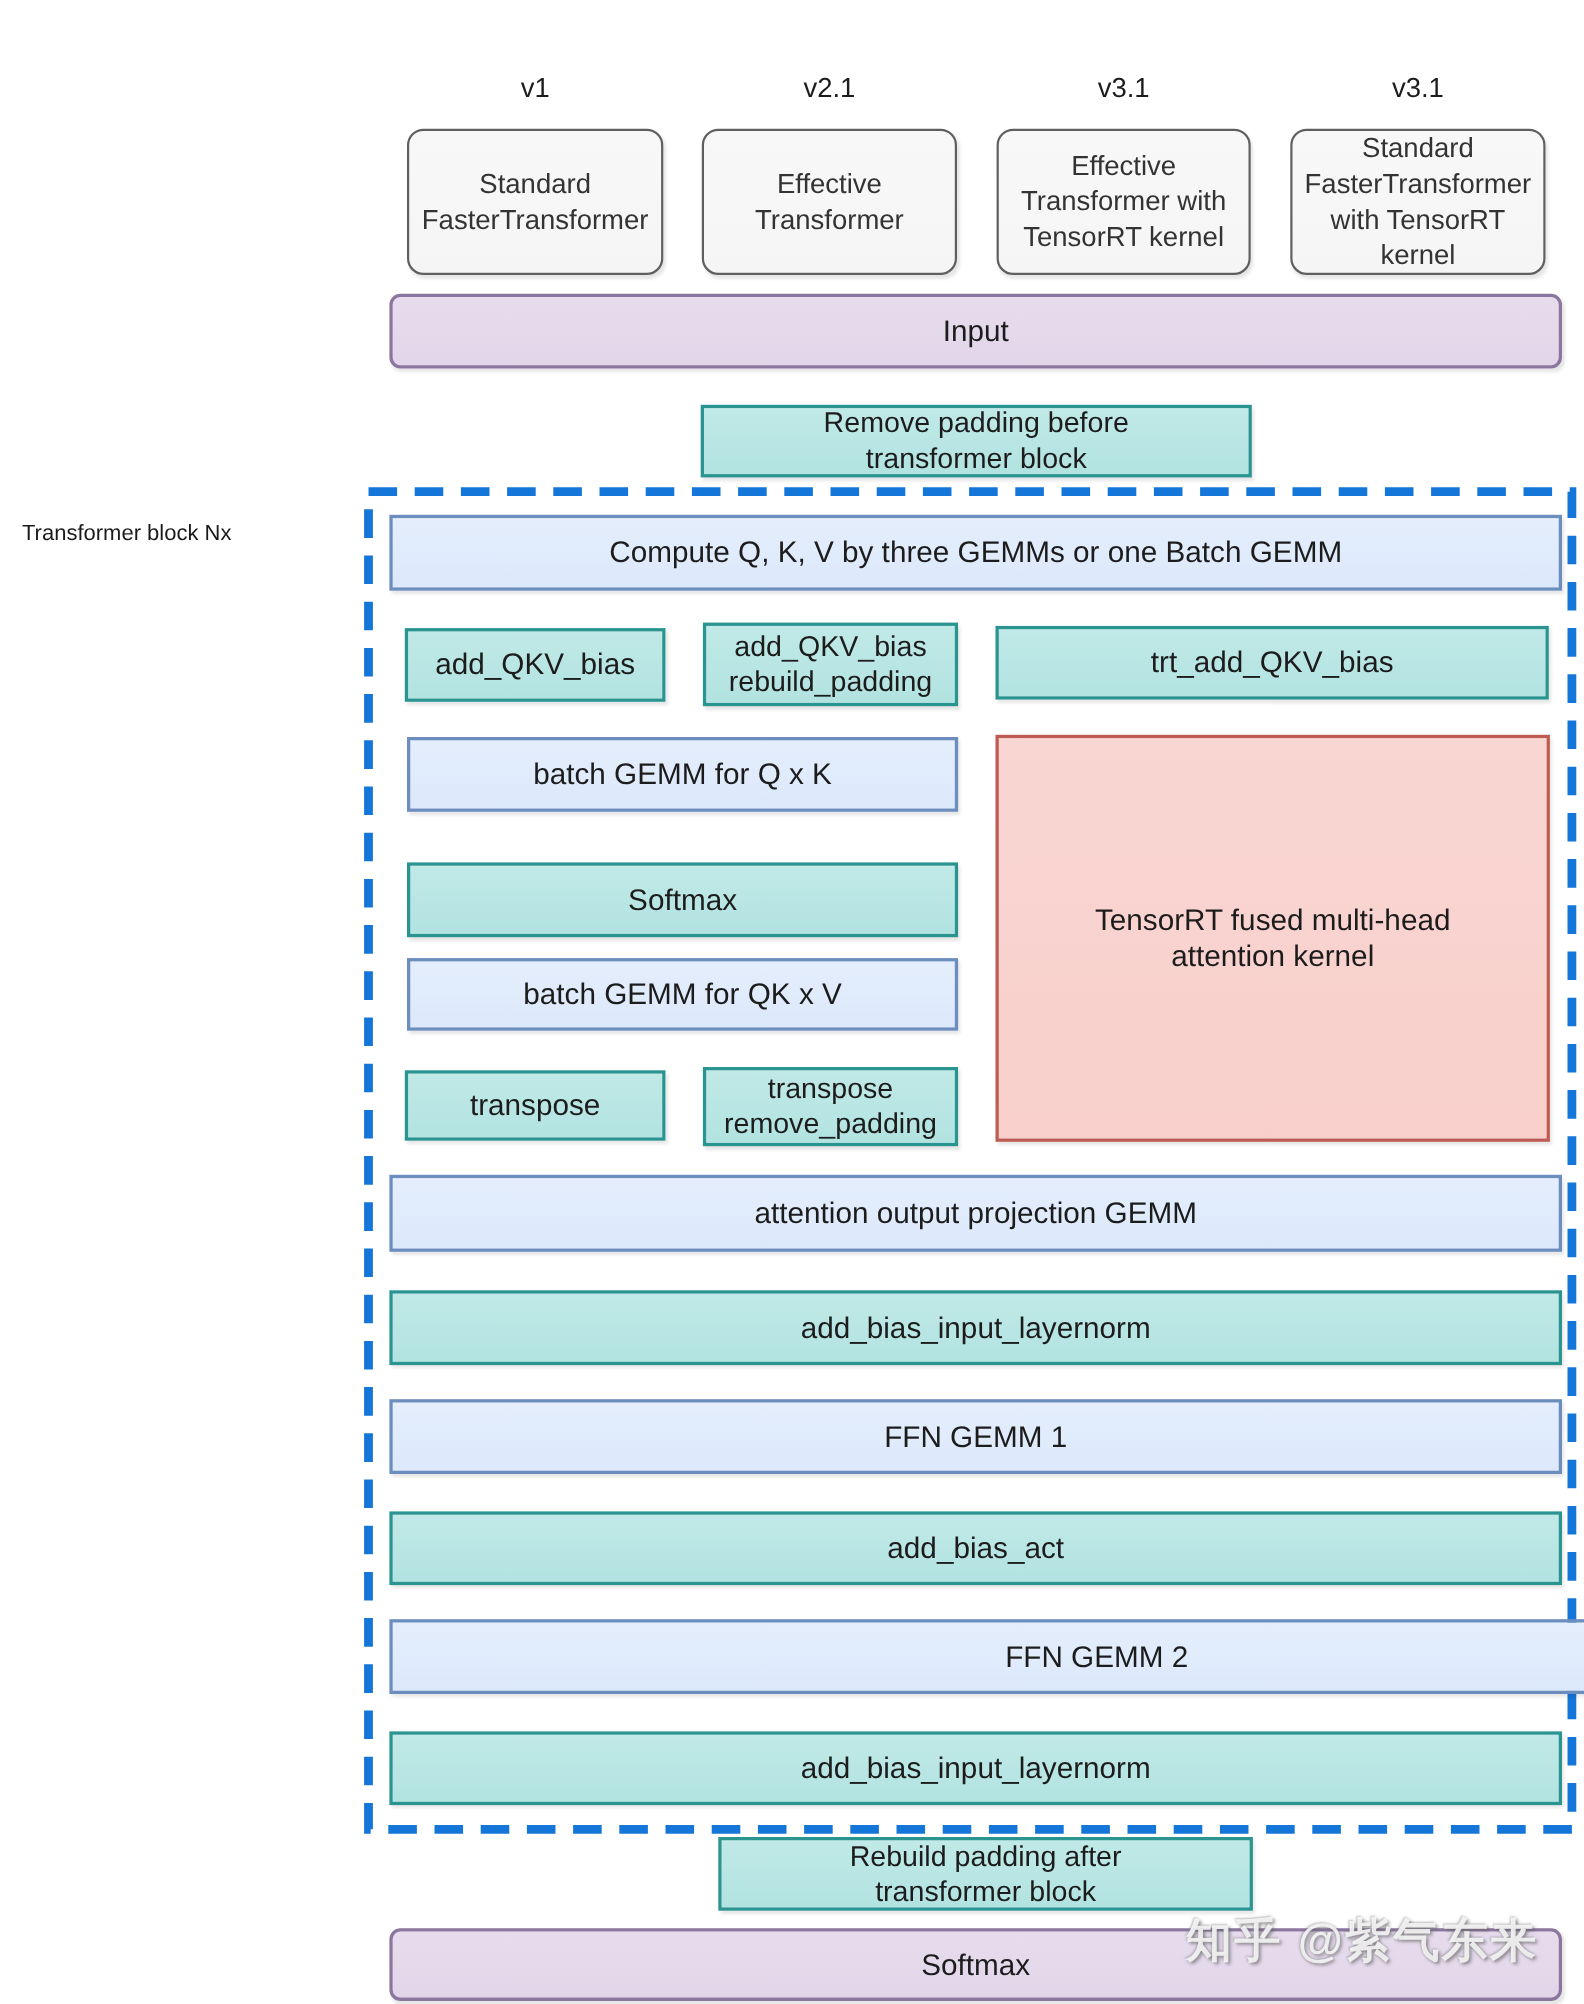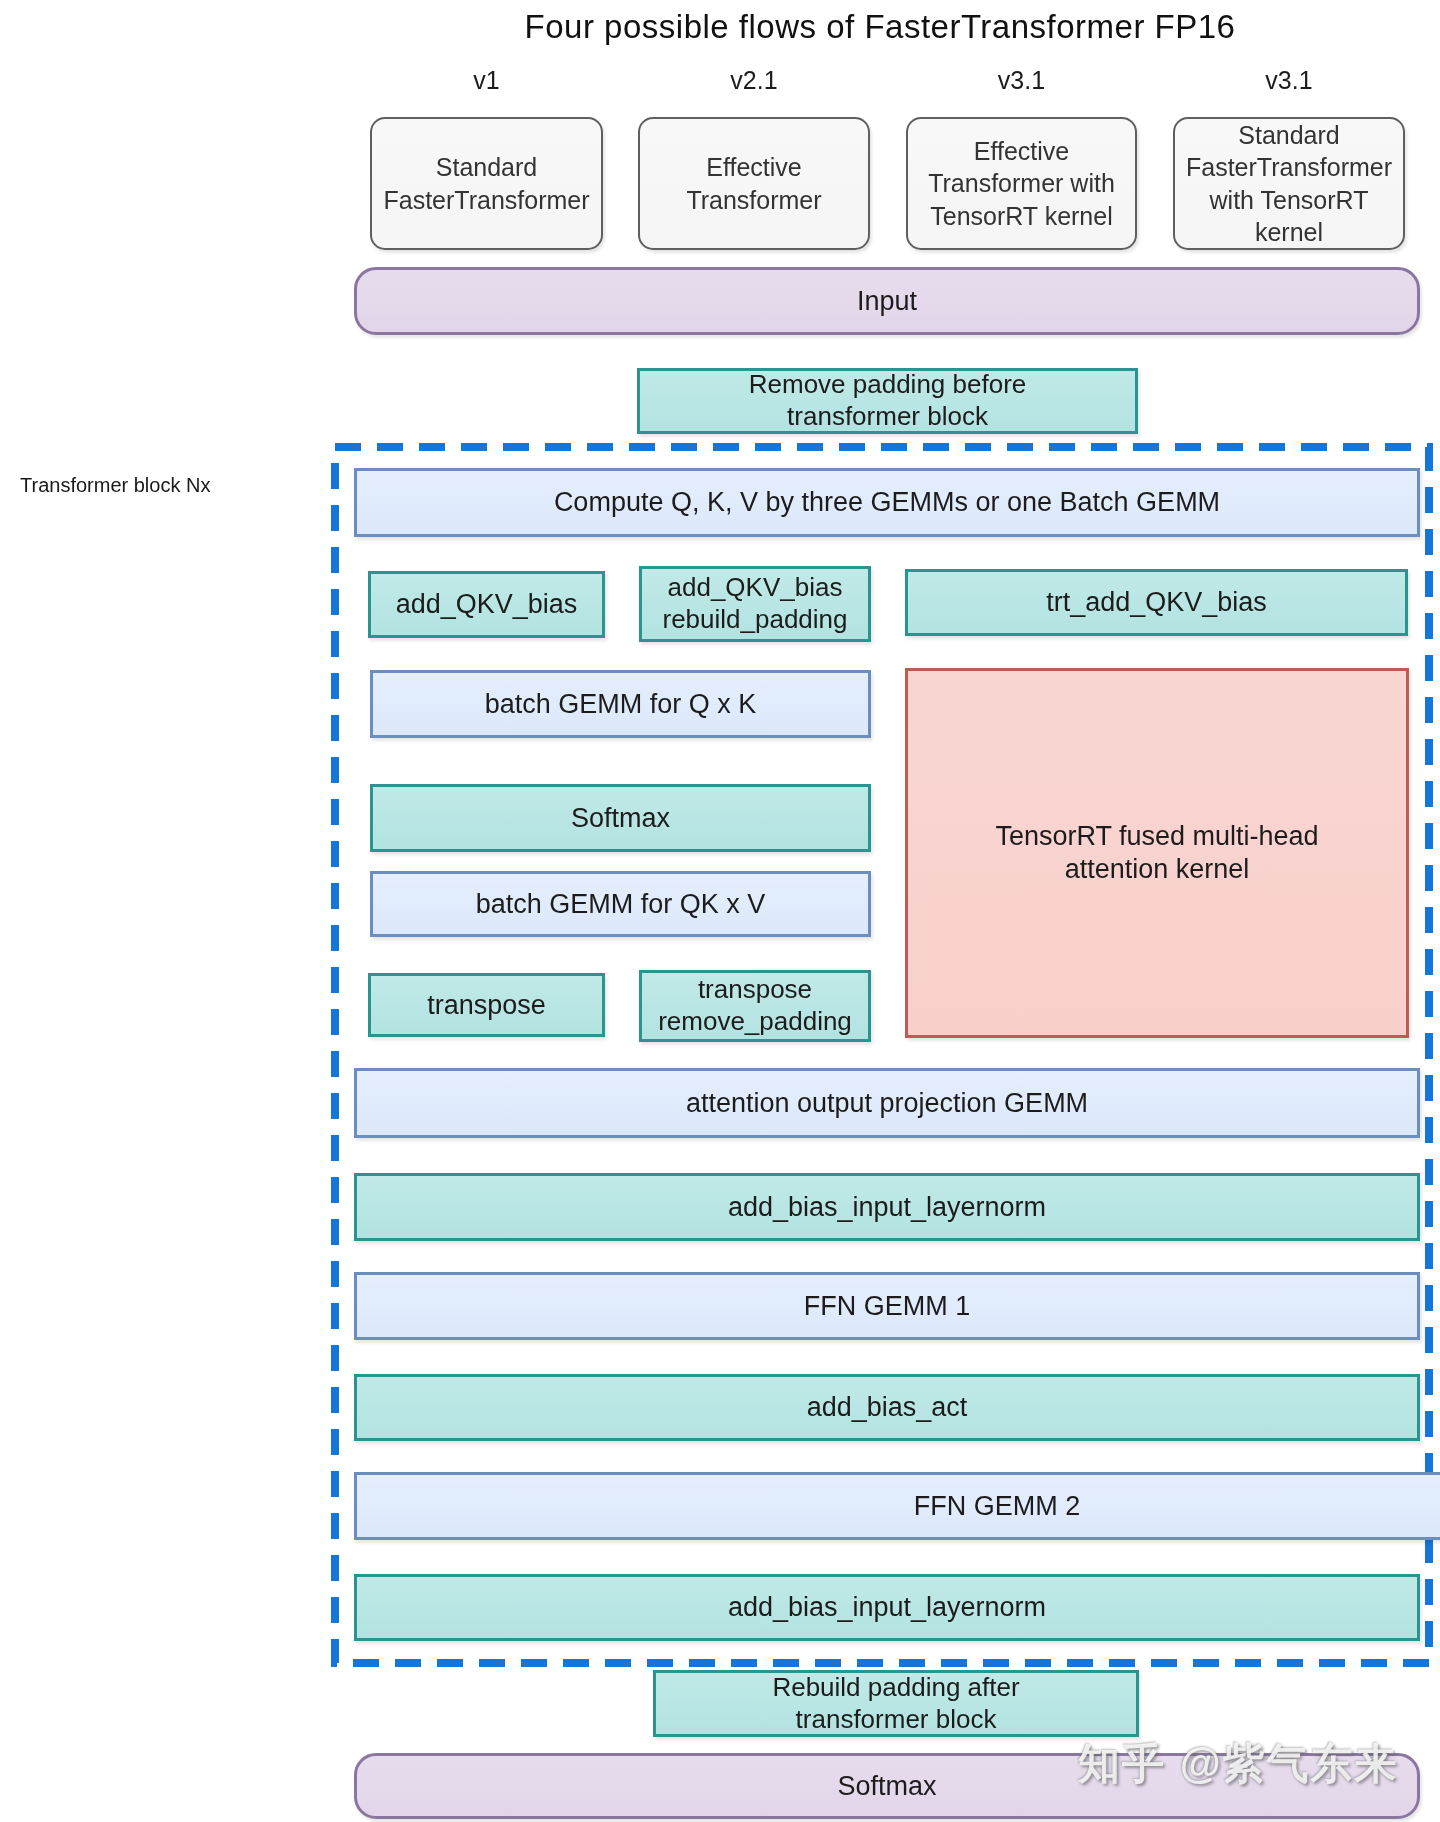--- a/index.html
+++ b/index.html
@@ -17,21 +17,21 @@
     text-align:center;white-space:pre-line;font-size:27px;line-height:1.22;
     box-shadow:2px 3px 3px rgba(0,0,0,0.10);
   }
   .grey{
     background:linear-gradient(180deg,#f8f8f8,var(--grey-fill,#f5f5f5));
     border:2px solid var(--grey-stroke,#5f5f5f);border-radius:15px;
     font-size:25px;line-height:1.3;color:#333;
   }
   .purple{
     background:linear-gradient(180deg,#e7dcee,var(--purple-fill,#e2d5e9));
-    border:3px solid var(--purple-stroke,#8b76a0);border-radius:22px;
+    border:3px solid var(--purple-stroke,#8b76a0);border-radius:10px;
   }
   .teal{
     background:linear-gradient(180deg,#c0e9e7,var(--teal-fill,#b2e3e1));
     border:3px solid var(--teal-stroke,#2a9491);
   }
   .blue{
     background:linear-gradient(180deg,#e4eefc,var(--blue-fill,#dce8fb));
     border:3px solid var(--blue-stroke,#6c8ebf);
   }
   .pink{
@@ -47,21 +47,20 @@
     color:rgba(248,248,248,0.88);
     text-shadow:2px 2px 3px rgba(100,100,100,0.65),-1px -1px 2px rgba(120,120,120,0.45);
     pointer-events:none;
   }
 </style>
 </head>
 <body>
 
 <div id="canvas">
 
-  <div class="title">Four possible flows of FasterTransformer FP16</div>
 
   <div class="vlabel" style="left:370px;width:233px;">v1</div>
   <div class="vlabel" style="left:638px;width:232px;">v2.1</div>
   <div class="vlabel" style="left:906px;width:231px;">v3.1</div>
   <div class="vlabel" style="left:1173px;width:232px;">v3.1</div>
 
   <div class="node grey" style="left:370px;top:117px;width:233px;height:133px;">Standard
 FasterTransformer</div>
   <div class="node grey" style="left:638px;top:117px;width:232px;height:133px;">Effective
 Transformer</div>

